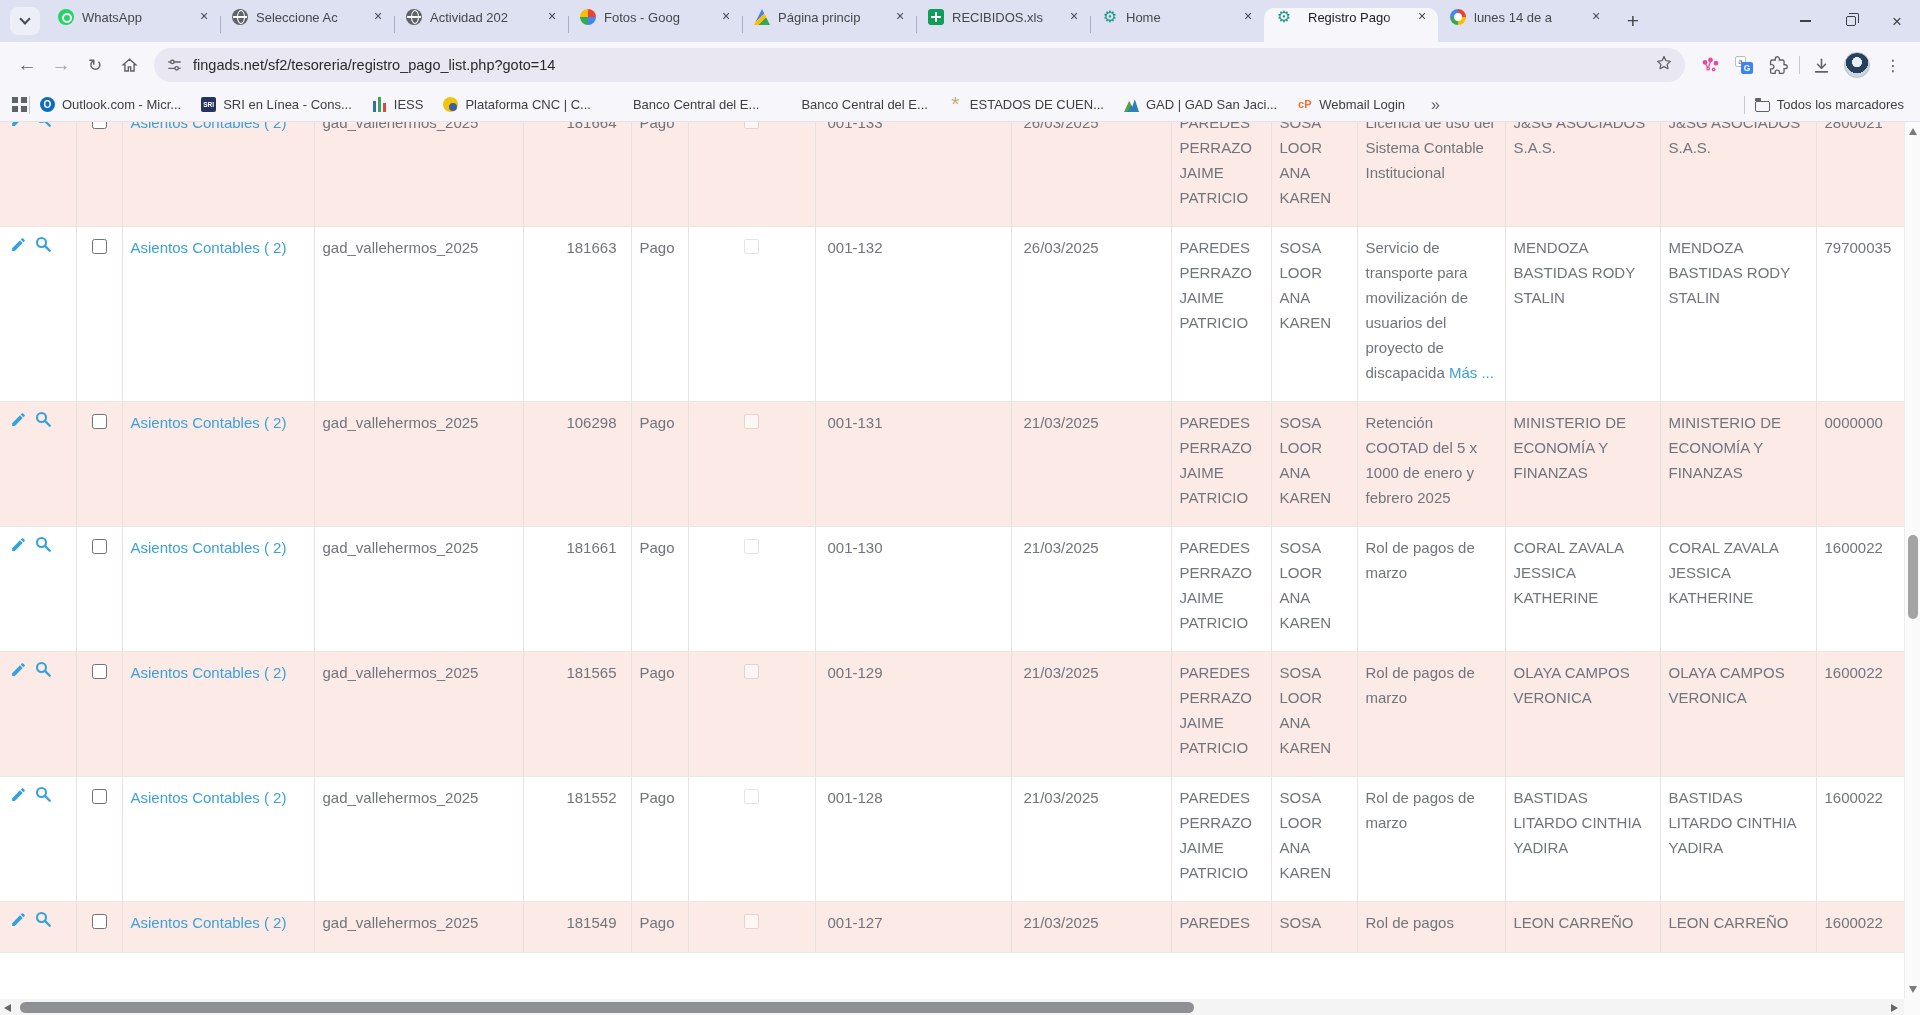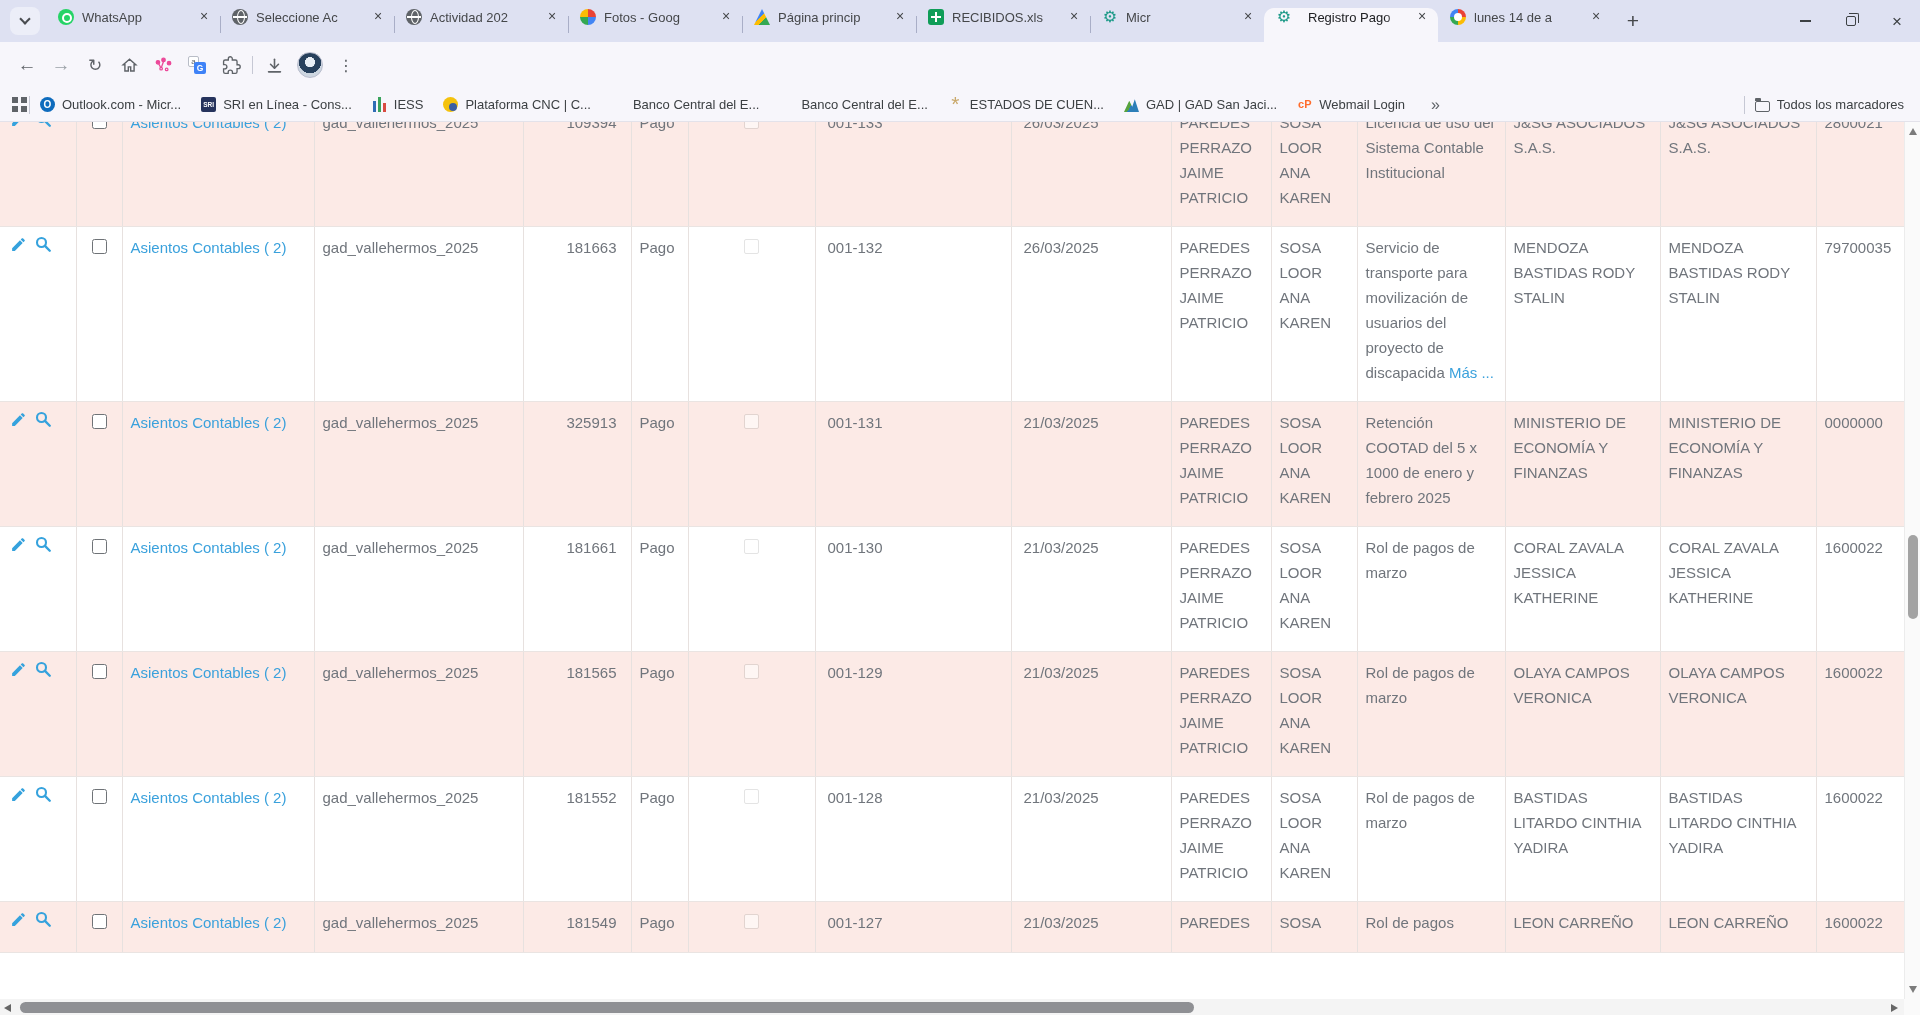--- a/index.html
+++ b/index.html
@@ -184,21 +184,21 @@
     <span class="tab-title">Página princip</span>
     <span class="tab-close">×</span>
   </div>
       <div class="tab">
     <span class="favicon fav-sheets"></span>
     <span class="tab-title">RECIBIDOS.xls</span>
     <span class="tab-close">×</span>
   </div>
       <div class="tab">
     <span class="favicon fav-fingads"></span>
-    <span class="tab-title">Micr</span>
+    <span class="tab-title">Home</span>
     <span class="tab-close">×</span>
   </div>
       <div class="tab active">
     <span class="favicon fav-fingads"></span>
     <span class="tab-title">Registro Pago</span>
     <span class="tab-close">×</span>
   </div>
       <div class="tab">
     <span class="favicon fav-google"></span>
     <span class="tab-title">lunes 14 de a</span>
@@ -227,20 +227,34 @@
       <span>→</span>
     </div>
   <div class="nav-btn">
       <span style="font-size:17px;">↻</span>
     </div>
   <div class="nav-btn">
       <svg width="19" height="19" viewBox="0 0 24 24">
         <path d="M12 4l-8 7h2.2v8h4.3v-5.3h3v5.3h4.3v-8H20z" fill="none" stroke="#5f6368" stroke-width="1.8"></path>
       </svg>
     </div>
+  <div class="omnibox">
+    <svg width="17" height="17" viewBox="0 0 24 24">
+        <g stroke="#5f6368" stroke-width="2" stroke-linecap="round">
+          <line x1="4" y1="7" x2="20" y2="7"></line>
+          <line x1="4" y1="16" x2="20" y2="16"></line>
+          <circle cx="9" cy="7" r="2.4" fill="#f7f6fb"></circle>
+          <circle cx="15" cy="16" r="2.4" fill="#f7f6fb"></circle>
+        </g>
+      </svg>
+    <span class="url-text">fingads.net/sf2/tesoreria/registro_pago_list.php?goto=14</span>
+    <span class="omni-star"><svg width="18" height="18" viewBox="0 0 24 24">
+          <path d="M12 3.5l2.6 5.4 5.9.8-4.3 4.1 1 5.8-5.2-2.8-5.2 2.8 1-5.8-4.3-4.1 5.9-.8z" fill="none" stroke="#5f6368" stroke-width="1.7" stroke-linejoin="round"></path>
+        </svg></span>
+  </div>
   <div class="ext-area">
     <div class="nav-btn">
         <svg width="19" height="19" viewBox="0 0 24 24">
           <g stroke="#ec4899" stroke-width="1.6" fill="#ec4899">
             <circle cx="5" cy="8" r="2.2"></circle>
             <circle cx="12" cy="5" r="2.2"></circle>
             <circle cx="19" cy="9" r="2.2"></circle>
             <circle cx="9" cy="16" r="1.6" fill="none"></circle>
             <circle cx="16" cy="17" r="1.6" fill="none"></circle>
             <line x1="6" y1="10" x2="8.5" y2="14.5" fill="none"></line>
@@ -352,21 +366,21 @@
                   <path d="M3 17.2V21h3.8L17.9 9.9l-3.8-3.8L3 17.2zM20.7 7.1c.4-.4.4-1 0-1.4l-2.4-2.4c-.4-.4-1-.4-1.4 0l-1.8 1.8 3.8 3.8 1.8-1.8z" fill="#35a2dd"></path>
                 </svg></span>
       <span class="icon-btn"><svg width="18" height="18" viewBox="0 0 24 24">
                   <circle cx="10" cy="10" r="6" fill="none" stroke="#35a2dd" stroke-width="2.8"></circle>
                   <line x1="14.6" y1="14.6" x2="21" y2="21" stroke="#35a2dd" stroke-width="3.2" stroke-linecap="round"></line>
                 </svg></span>
     </td>
     <td class="c-cb"><span class="cb1"></span></td>
     <td class="c-link"><a class="rowlink">Asientos Contables ( 2)</a></td>
     <td class="c-co">gad_vallehermos_2025</td>
-    <td class="c-id">109394</td>
+    <td class="c-id">181664</td>
     <td class="c-type">Pago</td>
     <td class="c-cb2"><span class="cb2"></span></td>
     <td class="c-doc">001-133</td>
     <td class="c-date">26/03/2025</td>
     <td class="c-resp1">PAREDES PERRAZO JAIME PATRICIO</td>
     <td class="c-resp2">SOSA LOOR ANA KAREN</td>
     <td class="c-desc"><span class="desc-text">Licencia de uso del Sistema Contable Institucional</span> </td>
     <td class="c-pay1">J&amp;SG ASOCIADOS S.A.S.</td>
     <td class="c-pay2">J&amp;SG ASOCIADOS S.A.S.</td>
     <td class="c-code">2800021</td>
@@ -402,21 +416,21 @@
                   <path d="M3 17.2V21h3.8L17.9 9.9l-3.8-3.8L3 17.2zM20.7 7.1c.4-.4.4-1 0-1.4l-2.4-2.4c-.4-.4-1-.4-1.4 0l-1.8 1.8 3.8 3.8 1.8-1.8z" fill="#35a2dd"></path>
                 </svg></span>
       <span class="icon-btn"><svg width="18" height="18" viewBox="0 0 24 24">
                   <circle cx="10" cy="10" r="6" fill="none" stroke="#35a2dd" stroke-width="2.8"></circle>
                   <line x1="14.6" y1="14.6" x2="21" y2="21" stroke="#35a2dd" stroke-width="3.2" stroke-linecap="round"></line>
                 </svg></span>
     </td>
     <td class="c-cb"><span class="cb1"></span></td>
     <td class="c-link"><a class="rowlink">Asientos Contables ( 2)</a></td>
     <td class="c-co">gad_vallehermos_2025</td>
-    <td class="c-id">325913</td>
+    <td class="c-id">106298</td>
     <td class="c-type">Pago</td>
     <td class="c-cb2"><span class="cb2"></span></td>
     <td class="c-doc">001-131</td>
     <td class="c-date">21/03/2025</td>
     <td class="c-resp1">PAREDES PERRAZO JAIME PATRICIO</td>
     <td class="c-resp2">SOSA LOOR ANA KAREN</td>
     <td class="c-desc"><span class="desc-text">Retención COOTAD del 5 x 1000 de enero y febrero 2025</span> </td>
     <td class="c-pay1">MINISTERIO DE ECONOMÍA Y FINANZAS</td>
     <td class="c-pay2">MINISTERIO DE ECONOMÍA Y FINANZAS</td>
     <td class="c-code">0000000</td>

